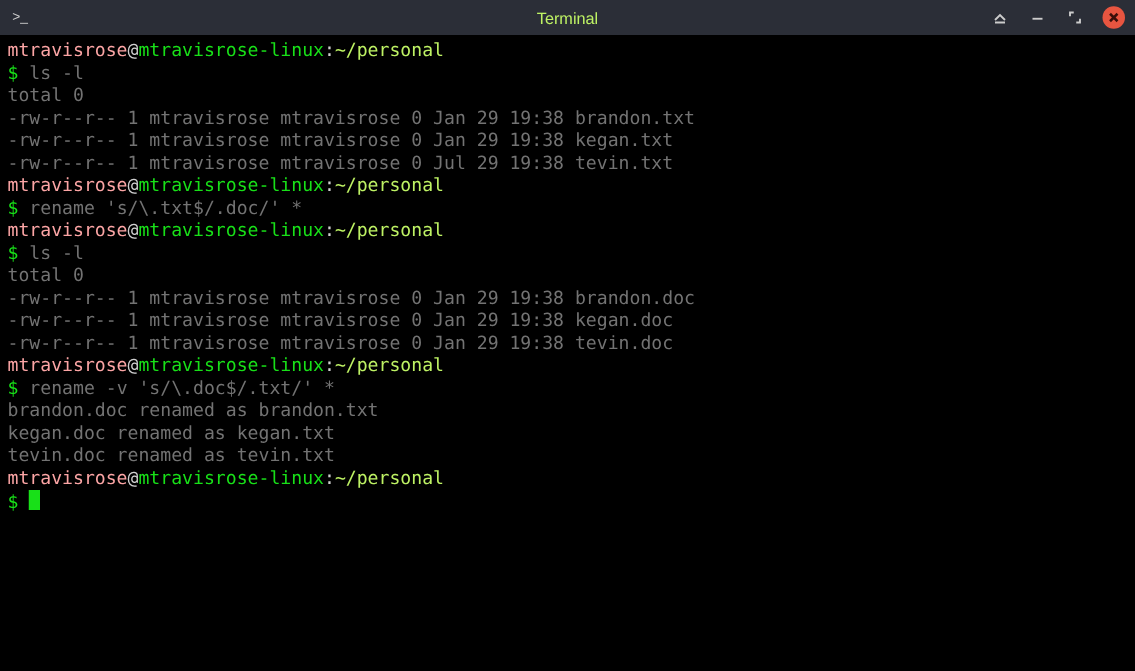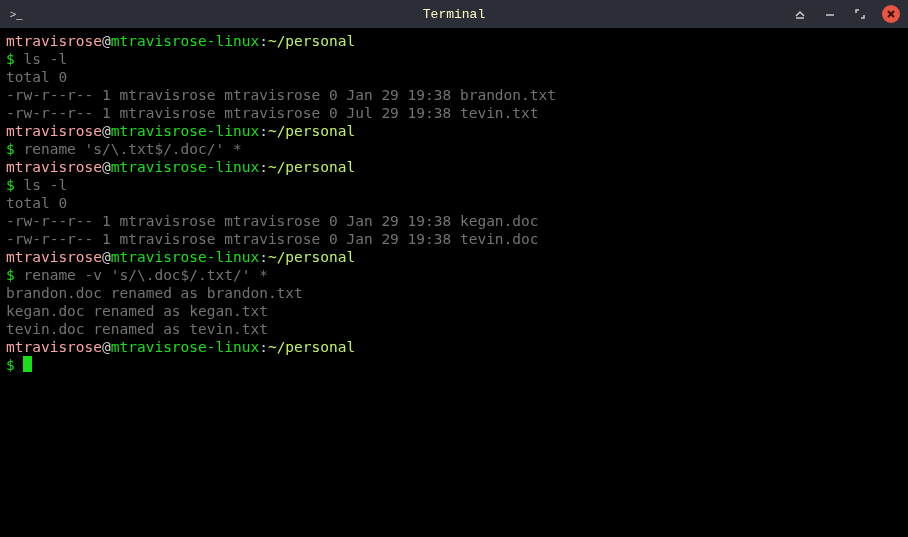--- a/index.html
+++ b/index.html
@@ -34,22 +34,21 @@
     display: inline-flex;
     align-items: center;
     justify-content: center;
     font-size: 11px;
     color: #ccc;
   }
   .titlebar-title {
     position: absolute;
     left: 50%;
     transform: translateX(-50%);
-    color: #fef9c3;
-    font-family: Liberation Mono, monospace;
+    color: #bef264;
   }
   .titlebar-right {
     margin-left: auto;
     display: flex;
     align-items: center;
     gap: 14px;
   }
   .win-btn {
     width: 16px;
     height: 16px;
@@ -129,26 +128,28 @@
         </svg>
     </span>
   </div>
 </div>
 
 <div class="terminal" id="term">
     <div class="line"><span class="prompt-line"><span class="user">mtravisrose</span><span class="at">@</span><span class="host">mtravisrose-linux</span><span class="colon">:</span><span class="path">~/personal</span></span></div>
     <div class="line"><span class="ps">$ </span><span class="txt">ls -l</span></div>
     <div class="line"><span class="txt">total 0</span></div>
     <div class="line"><span class="txt">-rw-r--r-- 1 mtravisrose mtravisrose 0 Jan 29 19:38 brandon.txt</span></div>
+    <div class="line"><span class="txt">-rw-r--r-- 1 mtravisrose mtravisrose 0 Jan 29 19:38 kegan.txt</span></div>
     <div class="line"><span class="txt">-rw-r--r-- 1 mtravisrose mtravisrose 0 Jul 29 19:38 tevin.txt</span></div>
     <div class="line"><span class="prompt-line"><span class="user">mtravisrose</span><span class="at">@</span><span class="host">mtravisrose-linux</span><span class="colon">:</span><span class="path">~/personal</span></span></div>
     <div class="line"><span class="ps">$ </span><span class="txt">rename 's/\.txt$/.doc/' *</span></div>
     <div class="line"><span class="prompt-line"><span class="user">mtravisrose</span><span class="at">@</span><span class="host">mtravisrose-linux</span><span class="colon">:</span><span class="path">~/personal</span></span></div>
     <div class="line"><span class="ps">$ </span><span class="txt">ls -l</span></div>
     <div class="line"><span class="txt">total 0</span></div>
+    <div class="line"><span class="txt">-rw-r--r-- 1 mtravisrose mtravisrose 0 Jan 29 19:38 brandon.doc</span></div>
     <div class="line"><span class="txt">-rw-r--r-- 1 mtravisrose mtravisrose 0 Jan 29 19:38 kegan.doc</span></div>
     <div class="line"><span class="txt">-rw-r--r-- 1 mtravisrose mtravisrose 0 Jan 29 19:38 tevin.doc</span></div>
     <div class="line"><span class="prompt-line"><span class="user">mtravisrose</span><span class="at">@</span><span class="host">mtravisrose-linux</span><span class="colon">:</span><span class="path">~/personal</span></span></div>
     <div class="line"><span class="ps">$ </span><span class="txt">rename -v 's/\.doc$/.txt/' *</span></div>
     <div class="line"><span class="txt">brandon.doc renamed as brandon.txt</span></div>
     <div class="line"><span class="txt">kegan.doc renamed as kegan.txt</span></div>
     <div class="line"><span class="txt">tevin.doc renamed as tevin.txt</span></div>
     <div class="line"><span class="prompt-line"><span class="user">mtravisrose</span><span class="at">@</span><span class="host">mtravisrose-linux</span><span class="colon">:</span><span class="path">~/personal</span></span></div>
     <div class="line"><span class="ps">$ </span><span class="cursor"></span></div>
   </div>

